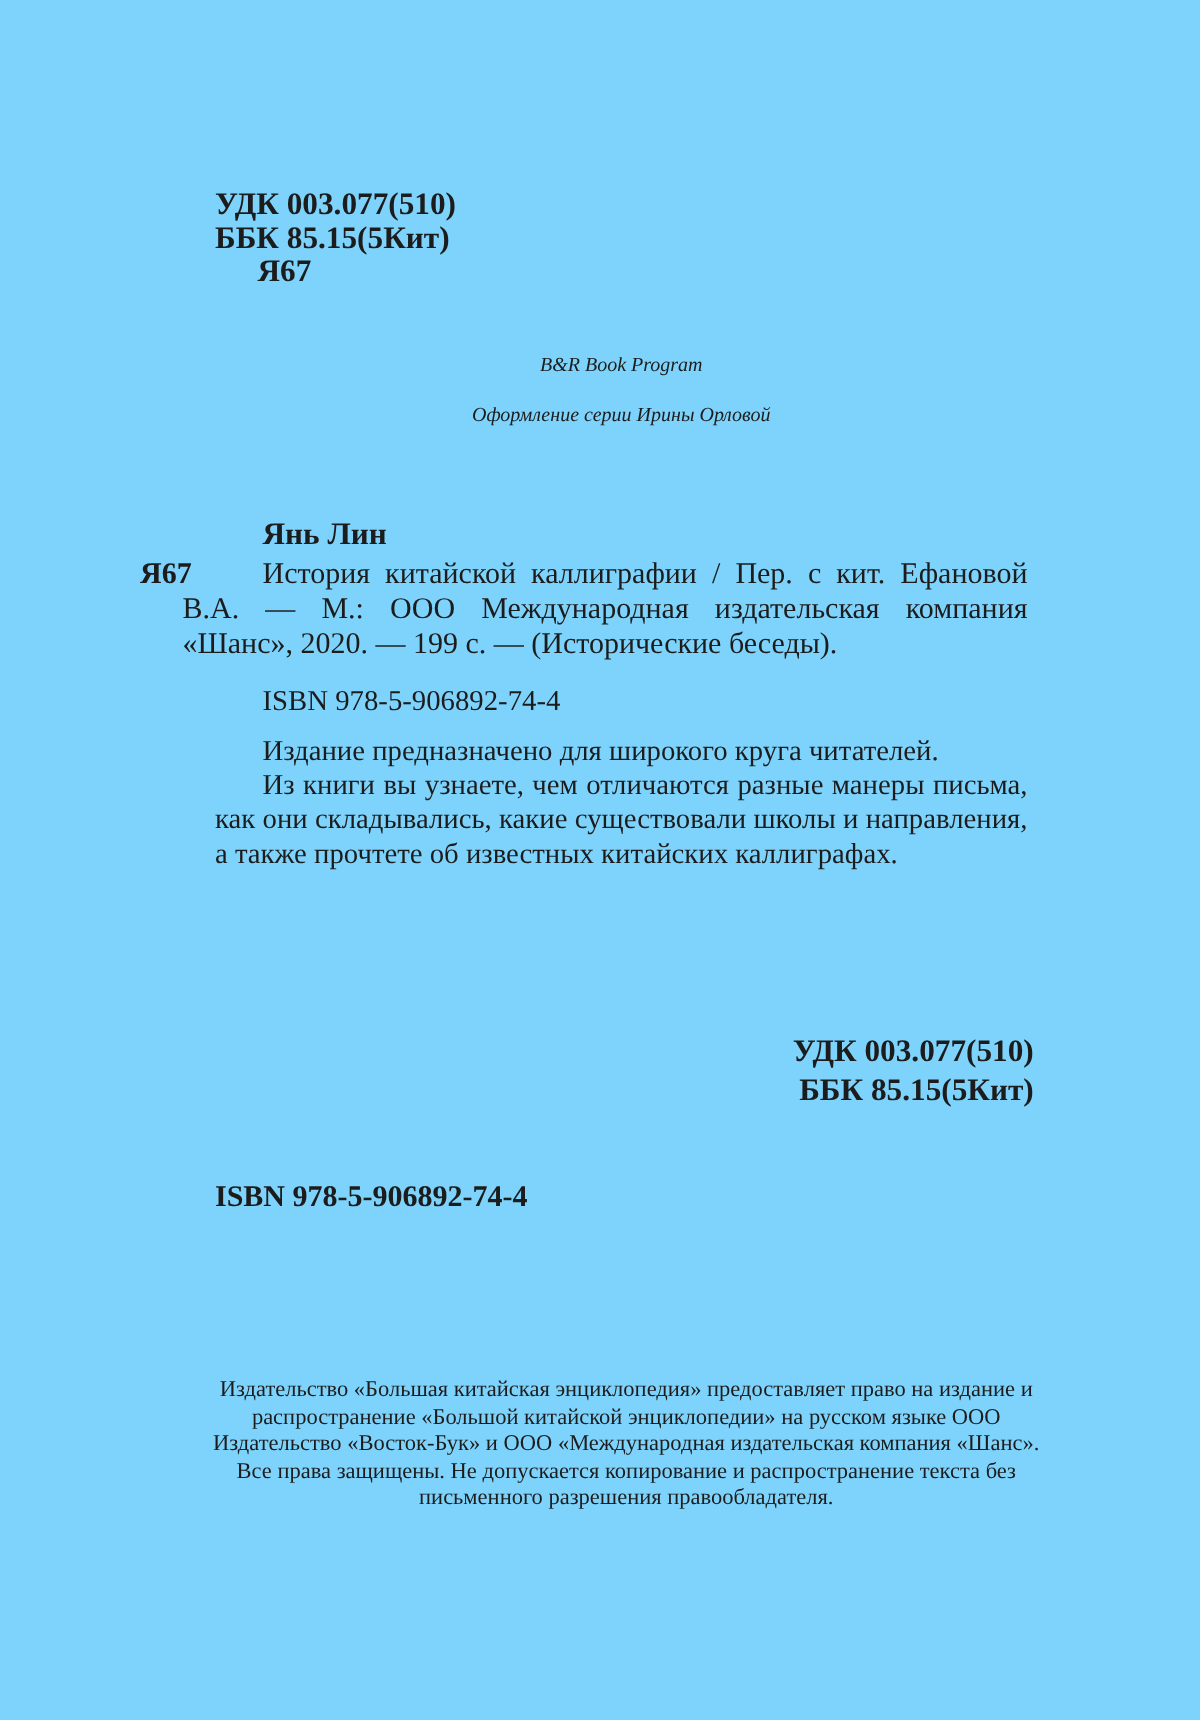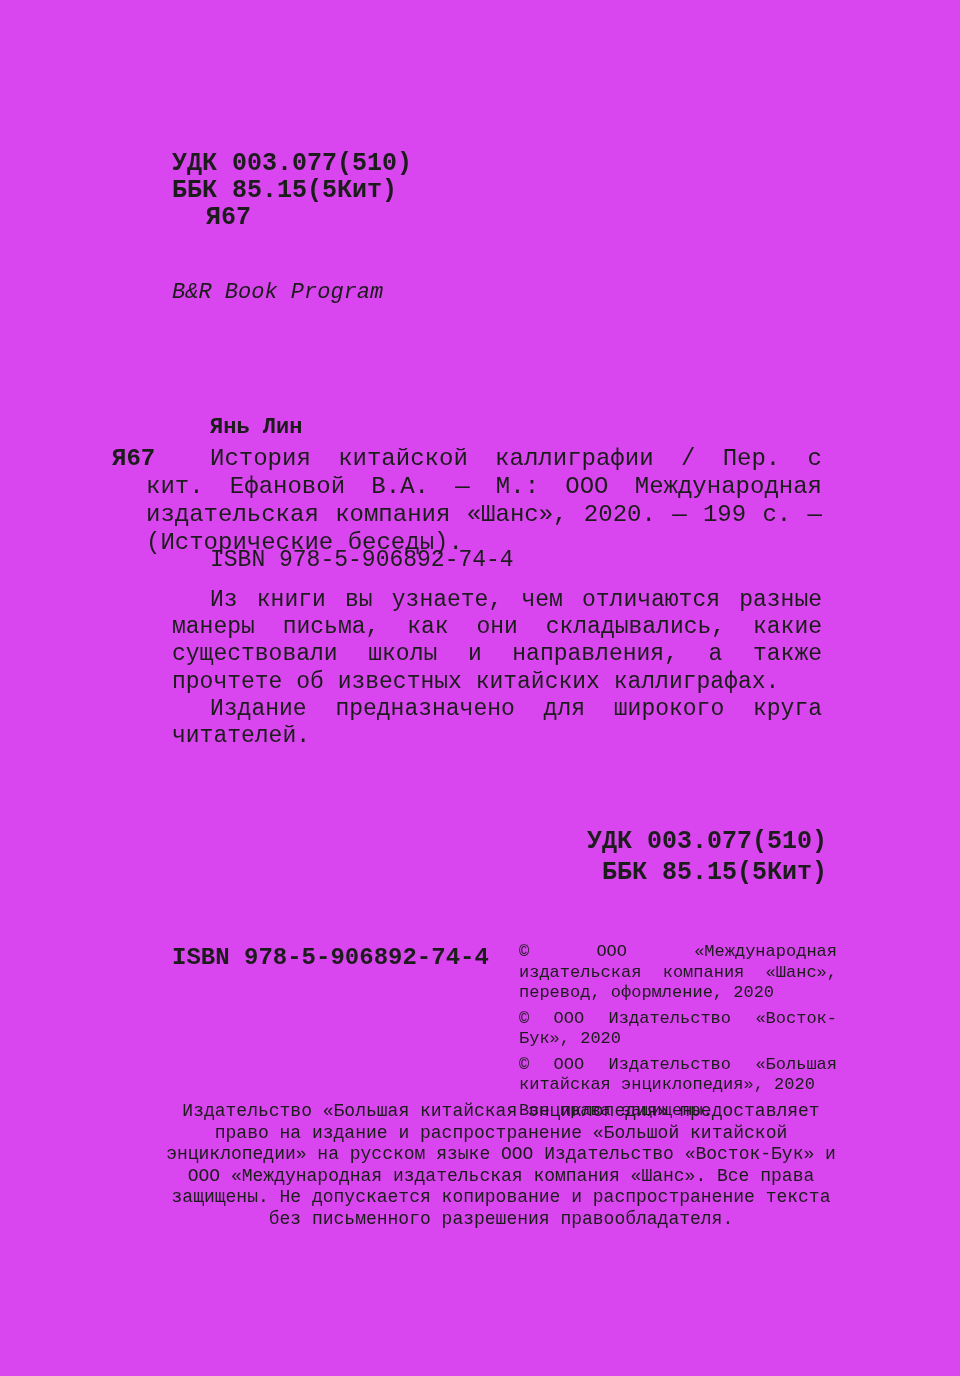--- a/index.html
+++ b/index.html
@@ -1,32 +1,32 @@
 <!DOCTYPE html>
 <html><head>
 <meta charset="utf-8">
 <style>
   html,body{margin:0;padding:0;background:#e8e8e8;}
   .page{
     position:relative;
     width:960px;height:1376px;
-    background:#d946ef;
-    font-family:Liberation Mono, monospace;
+    background:#7dd3fc;
+    font-family:Liberation Serif, serif;
     color:#1c1c1c;
     overflow:hidden;
   }
   .abs{position:absolute;}
   
   .top-codes{left:172px;top:150px;font-weight:bold;font-size:25px;line-height:27px;}
   .top-codes .sign{padding-left:34px;}
   
-  .series{left:172px;top:278px;width:650px;font-style:italic;font-size:22px;line-height:30px;}
+  .series{left:172px;top:278px;width:650px;text-align:center;font-style:italic;font-size:16px;line-height:30px;}
   .series .line2{margin-top:10px;}
   
-  .author{left:210px;top:414px;font-weight:bold;font-size:22px;line-height:28px;}
+  .author{left:210px;top:414px;font-weight:bold;font-size:25px;line-height:28px;}
   .catalog{left:146px;top:445px;width:676px;font-size:24px;line-height:28px;text-align:justify;}
   .catalog .entry{margin:0;text-indent:64px;}
   .catalog .code{position:absolute;left:-34px;top:0;font-weight:bold;font-size:24px;line-height:28px;}
   .isbn1{left:210px;top:547px;font-size:23px;line-height:27px;}
   
   .annotation{left:172px;top:587px;width:650px;font-size:23px;line-height:27.2px;text-align:justify;}
   .annotation p{margin:0;text-indent:38px;}
   
   .codes-right{left:172px;top:826px;width:655px;text-align:right;font-weight:bold;font-size:25px;line-height:31px;}
   
@@ -43,45 +43,40 @@
 <div class="page">
 
   <div class="abs top-codes">
     <div>УДК 003.077(510)</div>
     <div>ББК 85.15(5Кит)</div>
     <div class="sign">Я67</div>
   </div>
 
   <div class="abs series">
     <div class="line1">B&amp;R Book Program</div>
+    <div class="line2">Оформление серии Ирины Орловой</div>
   </div>
 
   <div class="abs author">Янь Лин</div>
 
   <div class="abs catalog">
     <span class="code">Я67</span>
     <p class="entry">История китайской каллиграфии / Пер. с кит. Ефановой В.А. — М.: ООО Международная издательская компания «Шанс»,&nbsp;2020. — 199&nbsp;с. — (Исторические беседы).</p>
   </div>
 
   <div class="abs isbn1">ISBN 978-5-906892-74-4</div>
 
   <div class="abs annotation">
+    <p>Издание предназначено для широкого круга читателей.</p>
     <p>Из книги вы узнаете, чем отличаются разные манеры письма, как они складывались, какие существовали школы и направле­ния, а также прочтете об известных китайских каллиграфах.</p>
-    <p>Издание предназначено для широкого круга читателей.</p>
   </div>
 
   <div class="abs codes-right">
     <div>УДК 003.077(510)</div>
     <div>ББК 85.15(5Кит)</div>
   </div>
 
   <div class="abs imprint-isbn">ISBN 978-5-906892-74-4</div>
 
-  <div class="abs copyrights">
-    <p class="c-line">© ООО «Международная издательская ком­пания «Шанс», перевод, оформление, 2020</p>
-    <p class="c-line">© ООО Издательство «Восток-Бук», 2020</p>
-    <p class="c-line">© ООО Издательство «Большая китайская энциклопедия», 2020</p>
-    <p class="c-line">Все права защищены.</p>
-  </div>
 
   <div class="abs legal">Издательство «Большая китайская энциклопедия» предоставляет право на издание и распространение «Большой китайской энциклопедии» на русском языке ООО Издательство «Восток-Бук» и ООО «Международная издательская компания «Шанс». Все права защищены. Не допускается копирование и распространение текста без письменного разрешения правообладателя.</div>
 
 </div>
 
 </body></html>

